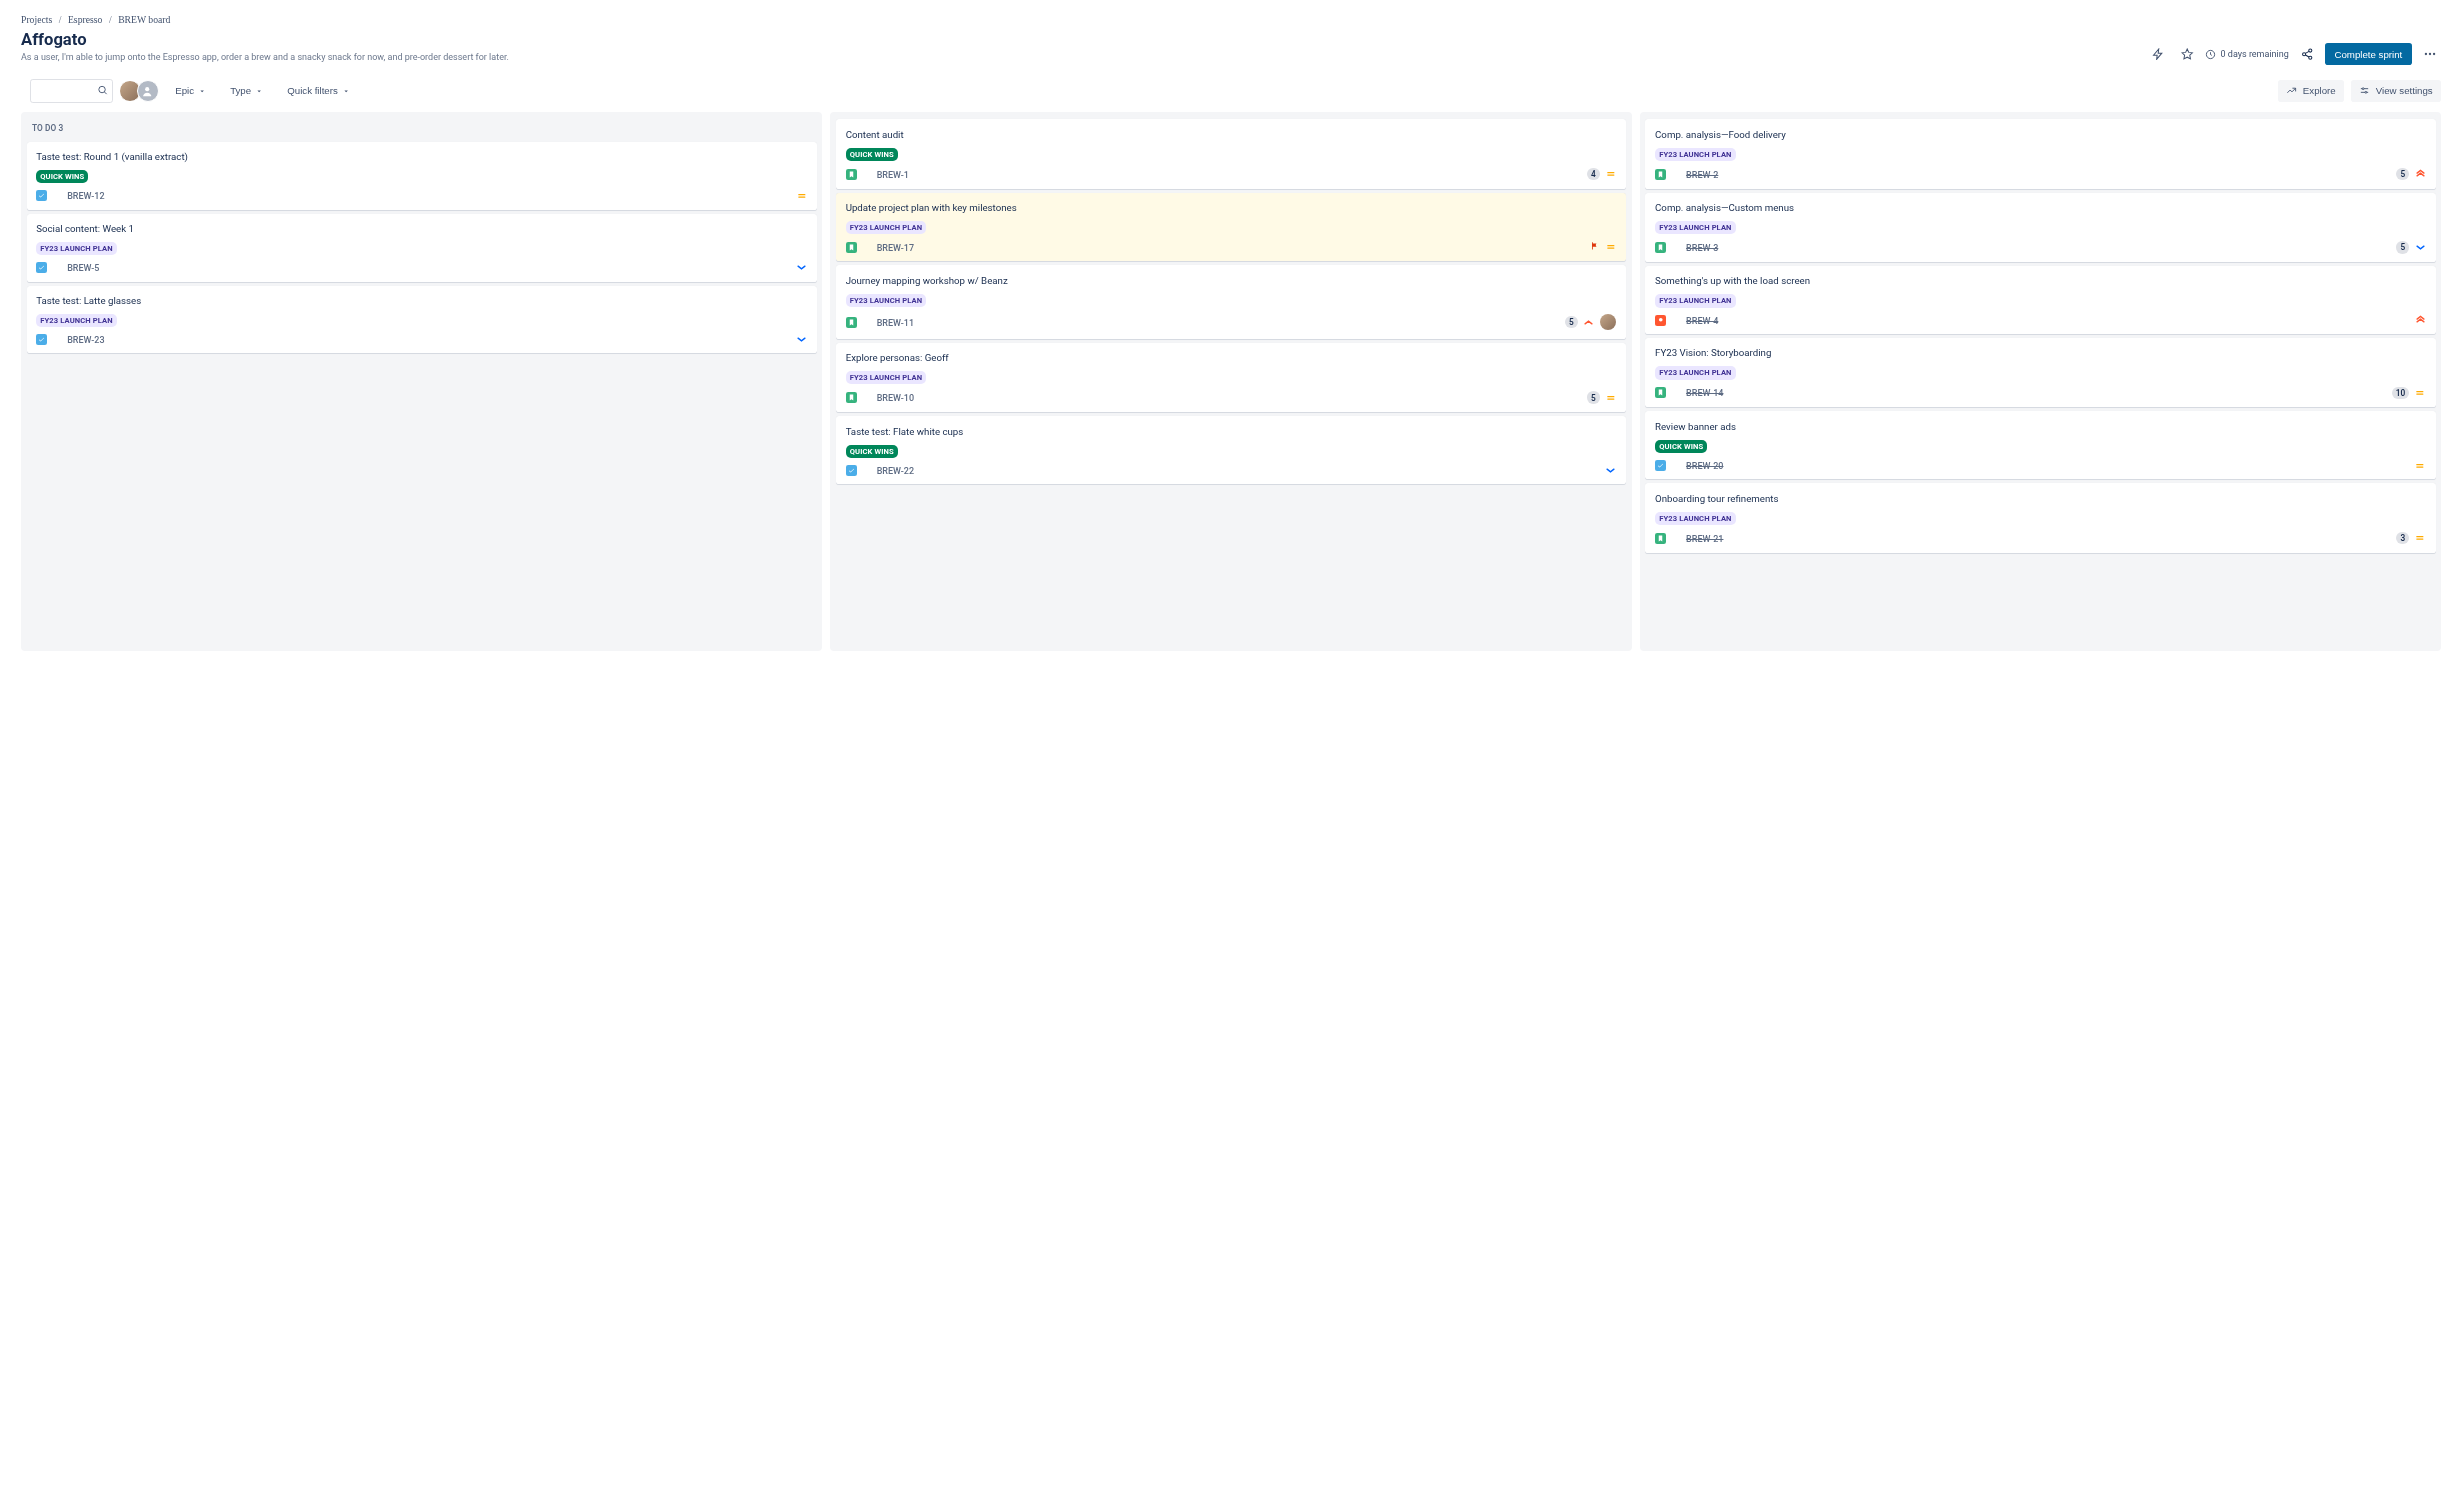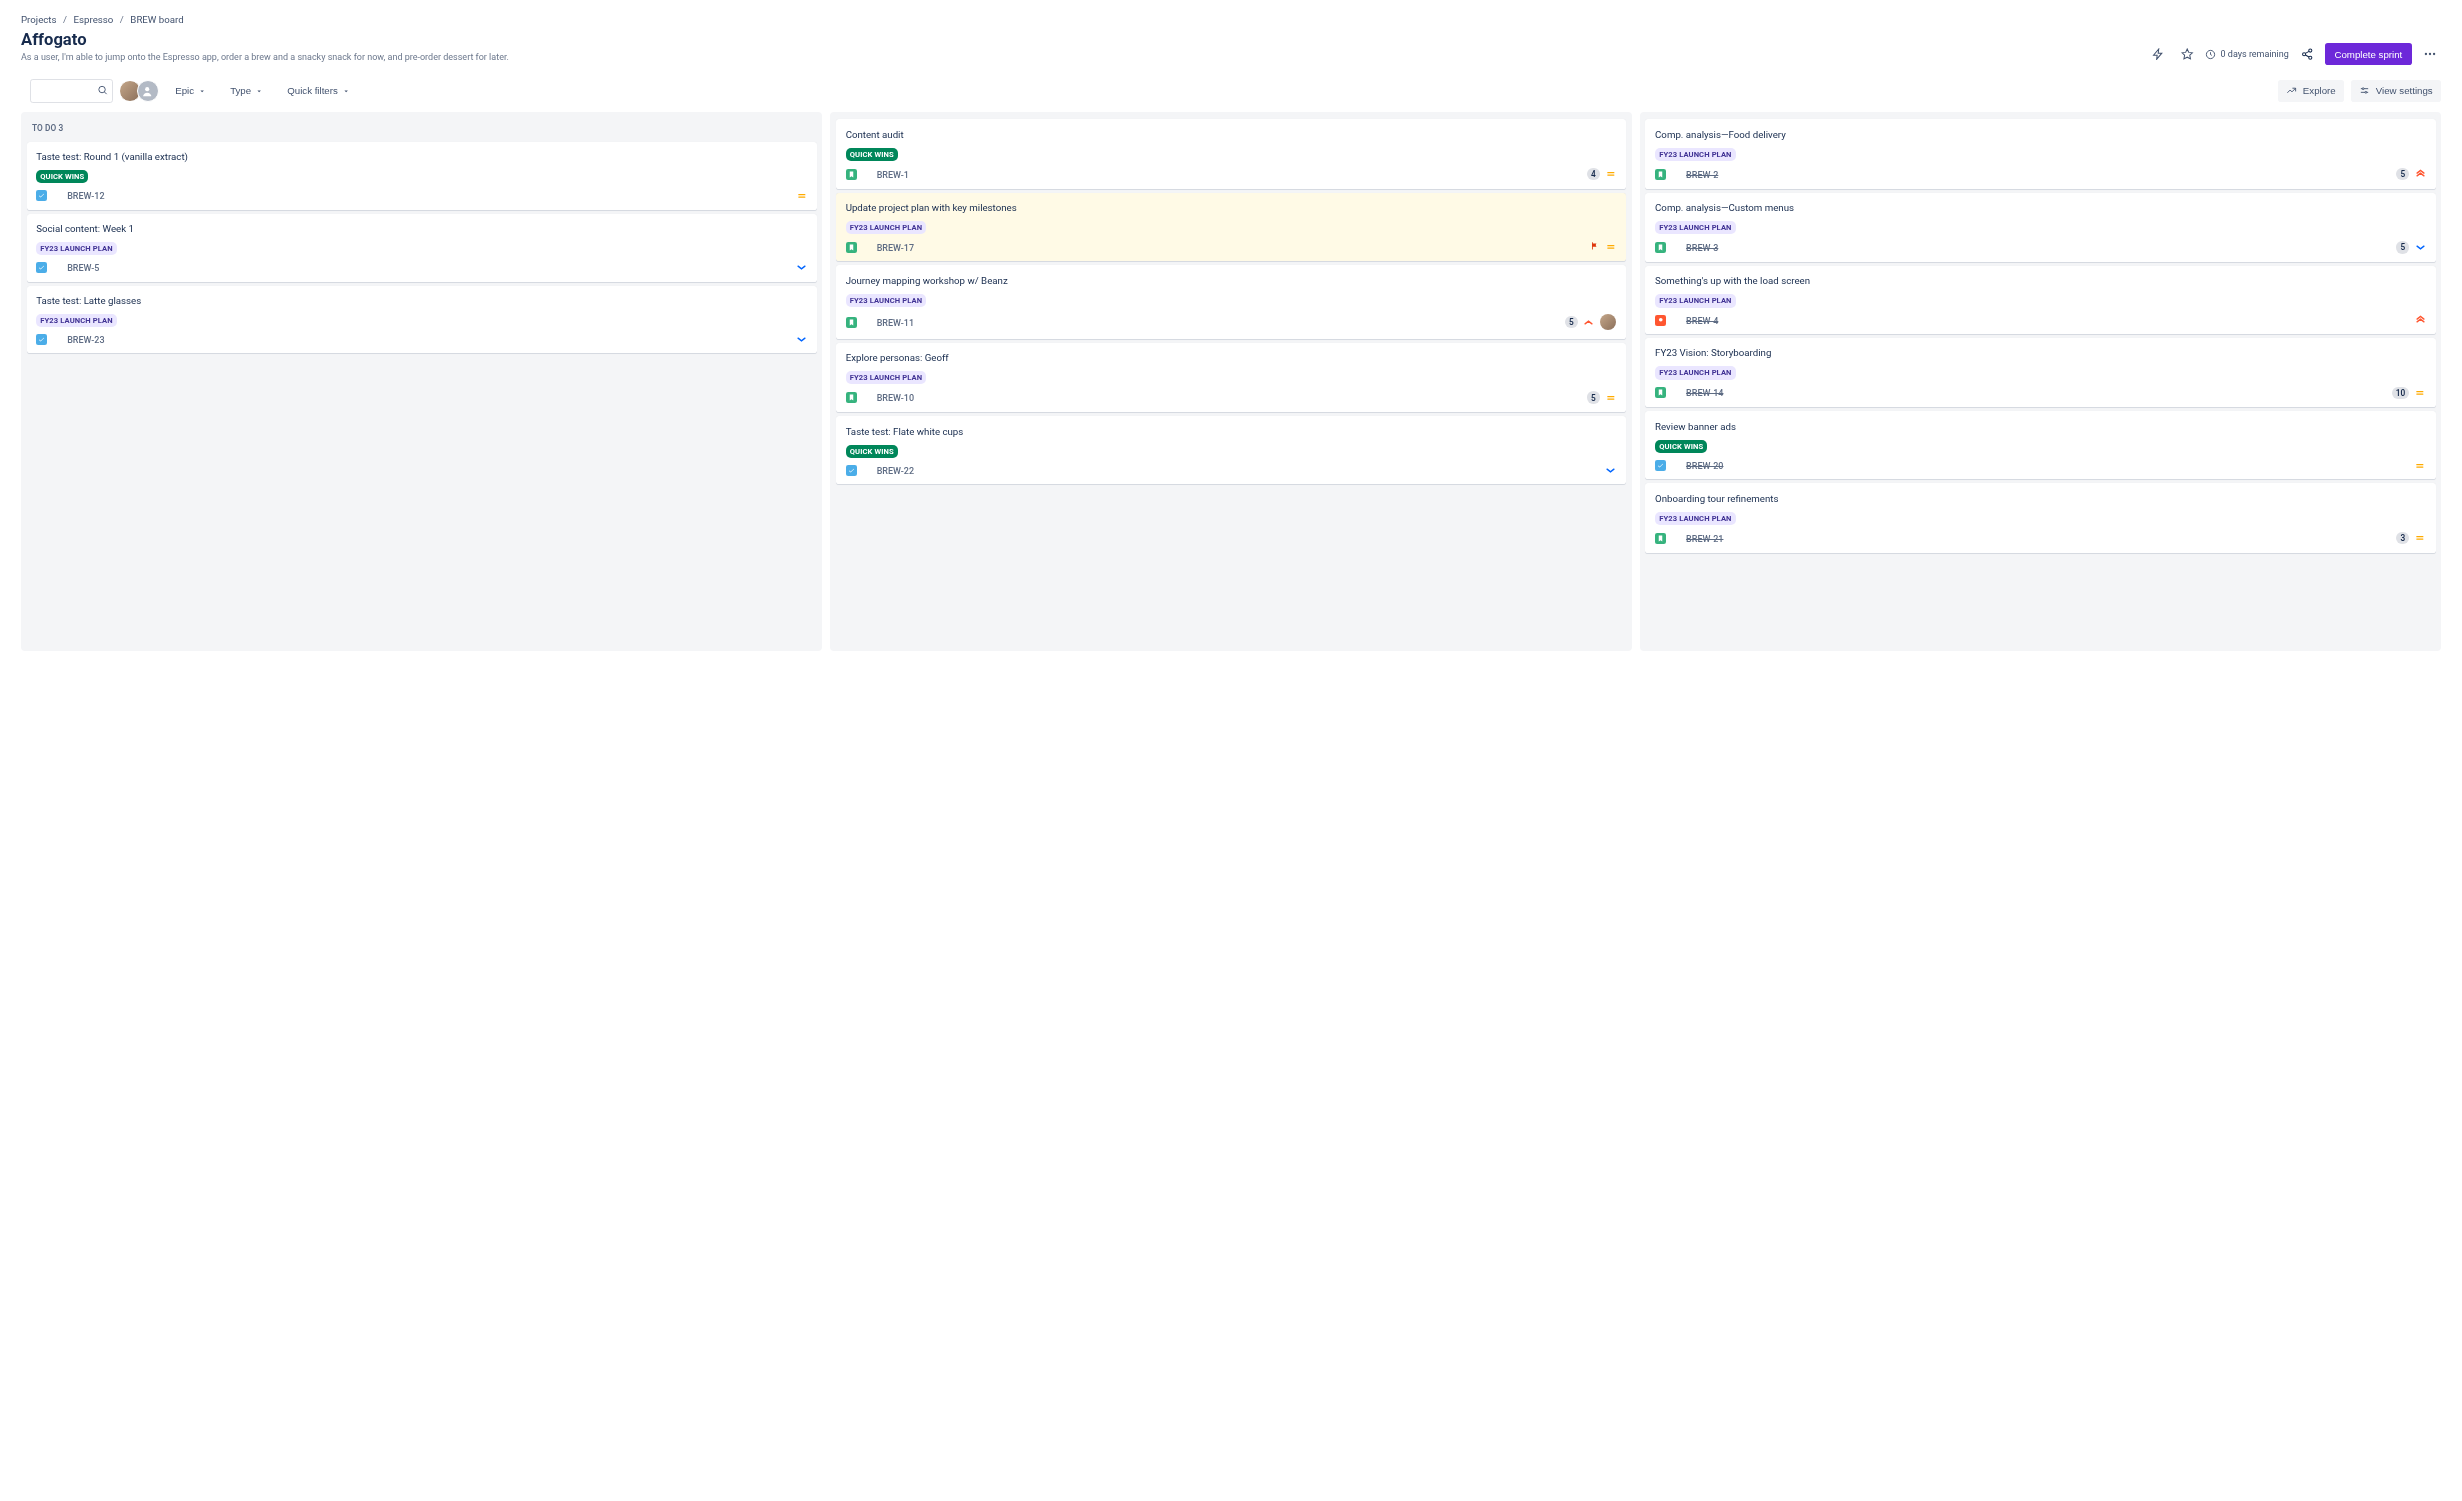--- a/index.html
+++ b/index.html
@@ -4,29 +4,29 @@
 <style>
   * { box-sizing: border-box; margin: 0; padding: 0; }
   body {
     font-family: -apple-system, BlinkMacSystemFont, "Segoe UI", Roboto, "Helvetica Neue", Arial, sans-serif;
     background: #fff;
     color: #172B4D;
     font-size: 9.7px;
     padding: 14px 21px;
   }
   a { color: #42526E; text-decoration: none; }
-  .breadcrumb { font-size: 9.7px; color: #42526E; margin-bottom: 4.1px; }
+  .breadcrumb { font-size: 9.7px; color: #42526E; margin-bottom: 4.1px; font-family: Liberation Serif, serif; }
   .breadcrumb span.sep { margin: 0 4.1px; color: #6B778C; }
   .page-header { display: flex; align-items: flex-start; justify-content: space-between; }
   .sprint-title { font-size: 16.6px; font-weight: 700; color: #172B4D; margin: 1.4px 0 2.8px; }
   .sprint-goal { font-size: 9px; color: #6B778C; }
   .header-actions { display: flex; align-items: center; gap: 7px; margin-top: 14px; }
   .icon-btn { width: 22px; height: 22px; display:flex; align-items:center; justify-content:center; border-radius:2.8px; cursor:pointer; }
   .time-remaining { display:flex; align-items:center; gap:4.1px; color:#42526E; font-size:9px; }
-  .btn-primary { background:#6d28d9; color:#fff; border:none; border-radius:2.8px; padding:5.5px 9.7px; font-size:9.7px; font-weight:500; cursor:pointer; }
+  .btn-primary { background:#0369a1; color:#fff; border:none; border-radius:2.8px; padding:5.5px 9.7px; font-size:9.7px; font-weight:500; cursor:pointer; }
   .toolbar { display:flex; align-items:center; justify-content:space-between; margin:14px 0 9.7px; }
   .toolbar-left { display:flex; align-items:center; gap:9.7px;padding-left:9px; }
   .search-wrap { position:relative; }
   .search-input { width:83px; height:23.5px; border:1.4px solid #DFE1E6; border-radius:2.8px; padding:0 19.4px 0 5.5px; font-size:9.7px; }
   .search-icon-pos { position:absolute; right:5.5px; top:50%; transform:translateY(-50%); color:#42526E; }
   .avatars { display:flex; }
   .avatar { width:22px; height:22px; border-radius:50%; border:1.4px solid #fff; background:#ccc; display:flex; align-items:center; justify-content:center; margin-left:-4.1px; overflow:hidden; }
   .avatar.generic { background:#B3BAC5; }
   .avatar.user1 { background: linear-gradient(135deg,#c5a78a,#8b6f5a); }
   .filter-btn { display:flex; align-items:center; gap:4.1px; background:transparent; border:none; padding:4.1px 7px; color:#42526E; font-size:9.7px; font-weight:500; cursor:pointer; border-radius:2.8px; }

